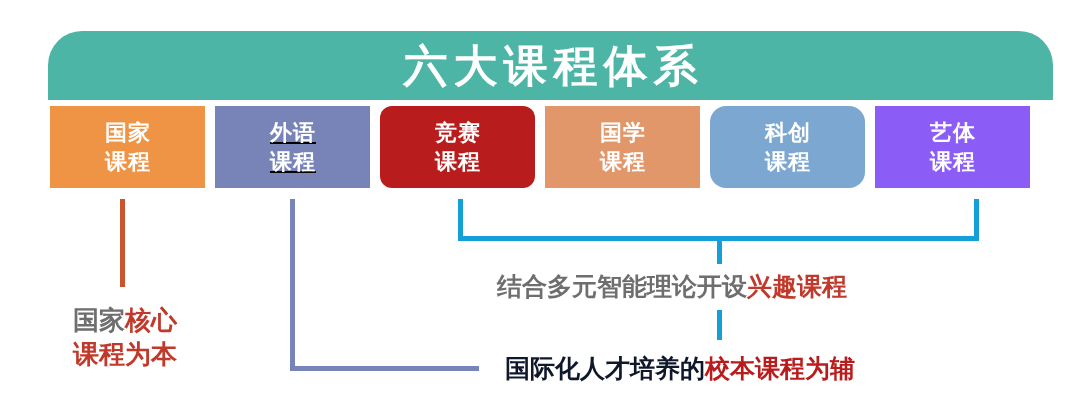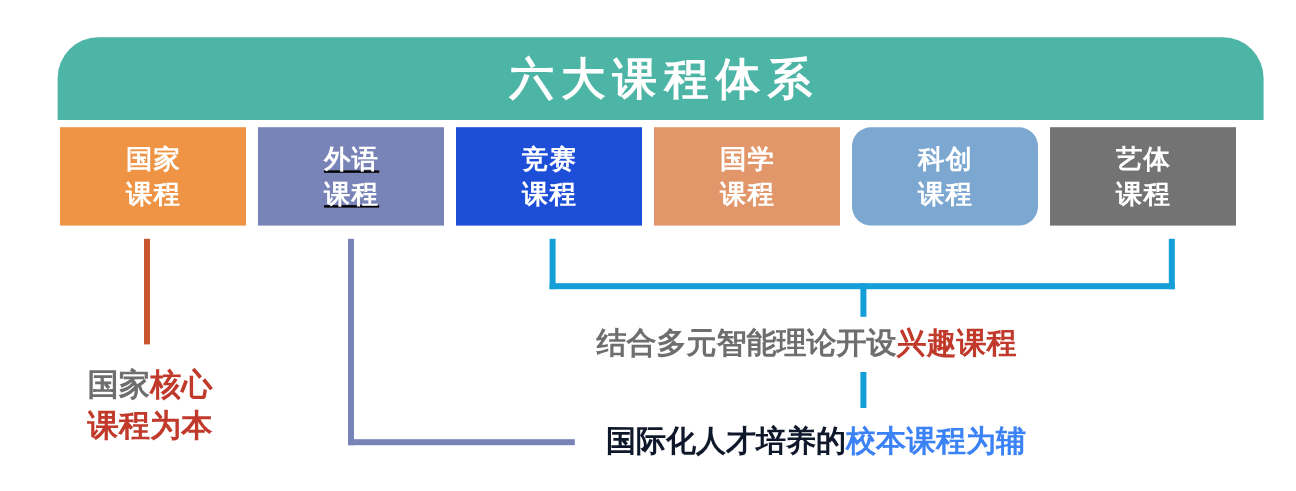--- a/index.html
+++ b/index.html
@@ -31,21 +31,21 @@
     box-sizing: border-box;
   }
   .banner-title {
     position: absolute;
     left: 0;
     right: 0;
     top: 50%;
     transform: translateY(-50%);
     text-align: center;
     color: #ffffff;
-    font-size: 37px;
+    font-size: 44px;
     font-weight: bold;
     letter-spacing: 6px;
     text-indent: 6px;
     line-height: 1;
     white-space: nowrap;
   }
 
   
   .boxes {
     position: absolute;
@@ -181,33 +181,33 @@
 
   <div class="boxes">
     <div class="cat-box" style="background: rgb(238, 148, 68);">
       <span class="cat-line">国家</span>
       <span class="cat-line">课程</span>
     </div>
     <div class="cat-box" style="background: rgb(120, 132, 184); text-decoration: underline;">
       <span class="cat-line">外语</span>
       <span class="cat-line">课程</span>
     </div>
-    <div class="cat-box" style="background: #1d4ed8;">
+    <div class="cat-box" style="background: #b91c1c; border-radius: 12px;">
       <span class="cat-line">竞赛</span>
       <span class="cat-line">课程</span>
     </div>
     <div class="cat-box" style="background: rgb(226, 151, 106); text-align: right;">
       <span class="cat-line">国学</span>
       <span class="cat-line">课程</span>
     </div>
     <div class="cat-box" style="background: rgb(123, 167, 209); border-radius: 16px;">
       <span class="cat-line">科创</span>
       <span class="cat-line">课程</span>
     </div>
-    <div class="cat-box" style="background: #737373;">
+    <div class="cat-box" style="background: #8b5cf6;">
       <span class="cat-line">艺体</span>
       <span class="cat-line">课程</span>
     </div>
   </div>
 
   <div class="conn conn-orange-stem" style="background: rgb(200, 85, 46);"></div>
 
   <div class="conn conn-purple-stem" style="background: rgb(120, 132, 184);"></div>
   <div class="conn conn-purple-arm" style="background: rgb(120, 132, 184);"></div>
 
@@ -217,15 +217,15 @@
   <div class="conn conn-blue-stem-top" style="background: rgb(21, 159, 217);"></div>
   <div class="conn conn-blue-stem-bottom" style="background: rgb(21, 159, 217);"></div>
 
   <div class="caption caption-interest"><span class="cap-gray" style="color: rgb(110, 110, 110);">结合多元智能理论开设</span><span class="cap-red" style="color: rgb(192, 57, 43);">兴趣课程</span></div>
 
   <div class="caption caption-left">
     <div><span class="cap-gray" style="color: rgb(110, 110, 110);">国家</span><span class="cap-red" style="color: rgb(192, 57, 43);">核心</span></div>
     <div class="cap-red" style="color: rgb(192, 57, 43);">课程为本</div>
   </div>
 
-  <div class="caption caption-school"><span class="cap-gray" style="color: #0f172a;">国际化人才培养的</span><span class="cap-red" style="color: #3b82f6;">校本课程为辅</span></div>
+  <div class="caption caption-school"><span class="cap-gray" style="color: #0f172a;">国际化人才培养的</span><span class="cap-red" style="color: #b91c1c;">校本课程为辅</span></div>
 
 </div>
 
 </body></html>

